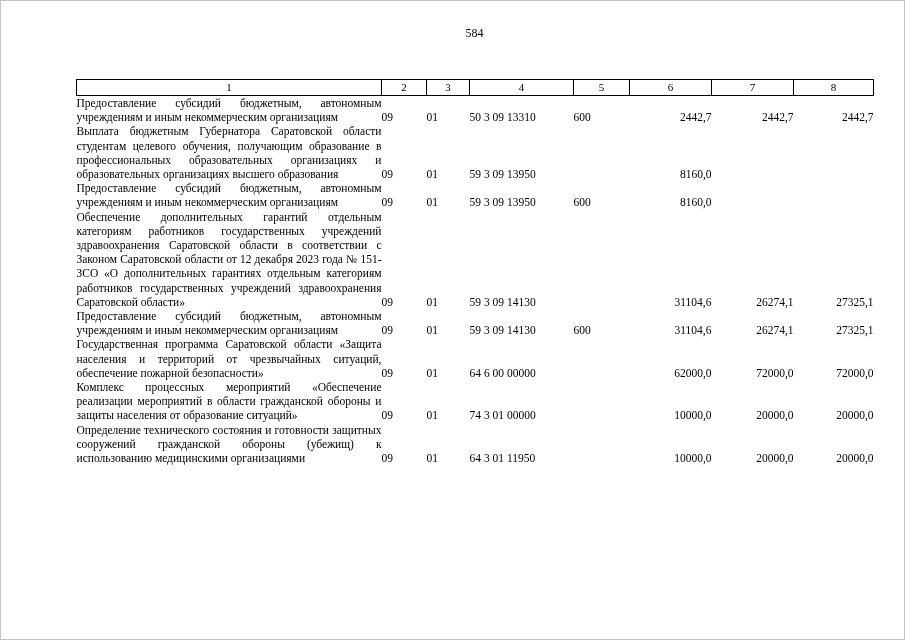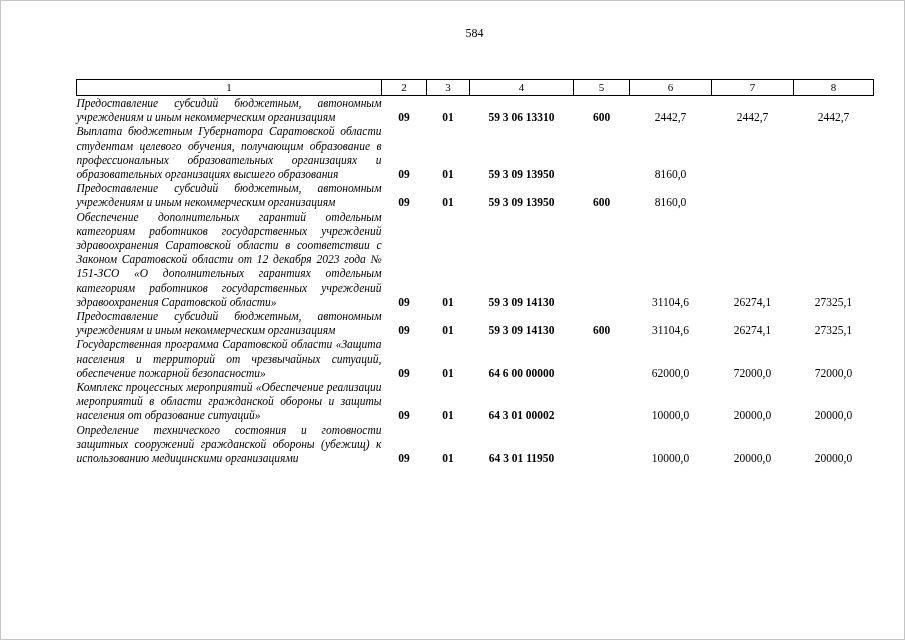--- a/index.html
+++ b/index.html
@@ -46,28 +46,25 @@
   table.budget tbody td {
     padding: 0;
     font-size: 11.5px;
     line-height: 14.2px;
     vertical-align: bottom;
   }
   td.name-cell {
     text-align: justify;
     padding: 0 4px 0 7px;
     vertical-align: top;
-    font-style: italic;
   }
   td.center-cell {
-    text-align: center;
-    font-weight: bold;
   }
   td.amount-cell {
-    text-align: center;
+    text-align: right;
     padding-right: 6px;
   }
 </style>
 </head>
 <body>
 
 <div class="page">
 
   <div class="page-number">584</div>
 
@@ -92,21 +89,21 @@
         <th>6</th>
         <th>7</th>
         <th>8</th>
       </tr>
     </thead>
     <tbody>
       <tr>
         <td class="name-cell">Предоставление субсидий бюджетным, автономным учреждениям и иным некоммерческим организациям</td>
         <td class="center-cell">09</td>
         <td class="center-cell">01</td>
-        <td class="center-cell">59 3 06 13310</td>
+        <td class="center-cell">50 3 09 13310</td>
         <td class="center-cell">600</td>
         <td class="amount-cell">2442,7</td>
         <td class="amount-cell">2442,7</td>
         <td class="amount-cell">2442,7</td>
       </tr>
       <tr>
         <td class="name-cell">Выплата бюджетным Губернатора Саратовской области студентам целевого обучения, получающим образование в профессиональных образовательных организациях и образовательных организациях высшего образования</td>
         <td class="center-cell">09</td>
         <td class="center-cell">01</td>
         <td class="center-cell">59 3 09 13950</td>
@@ -152,21 +149,21 @@
         <td class="center-cell">64 6 00 00000</td>
         <td class="center-cell"></td>
         <td class="amount-cell">62000,0</td>
         <td class="amount-cell">72000,0</td>
         <td class="amount-cell">72000,0</td>
       </tr>
       <tr>
         <td class="name-cell">Комплекс процессных мероприятий «Обеспечение реализации мероприятий в области гражданской обороны и защиты населения от образование ситуаций»</td>
         <td class="center-cell">09</td>
         <td class="center-cell">01</td>
-        <td class="center-cell">64 3 01 00002</td>
+        <td class="center-cell">74 3 01 00000</td>
         <td class="center-cell"></td>
         <td class="amount-cell">10000,0</td>
         <td class="amount-cell">20000,0</td>
         <td class="amount-cell">20000,0</td>
       </tr>
       <tr>
         <td class="name-cell">Определение технического состояния и готовности защитных сооружений гражданской обороны (убежищ) к использованию медицинскими организациями</td>
         <td class="center-cell">09</td>
         <td class="center-cell">01</td>
         <td class="center-cell">64 3 01 11950</td>

